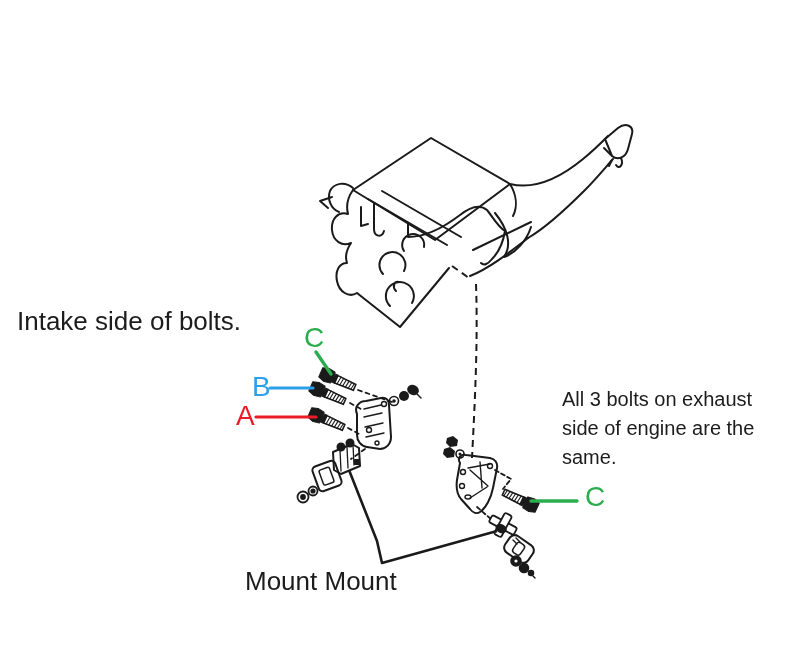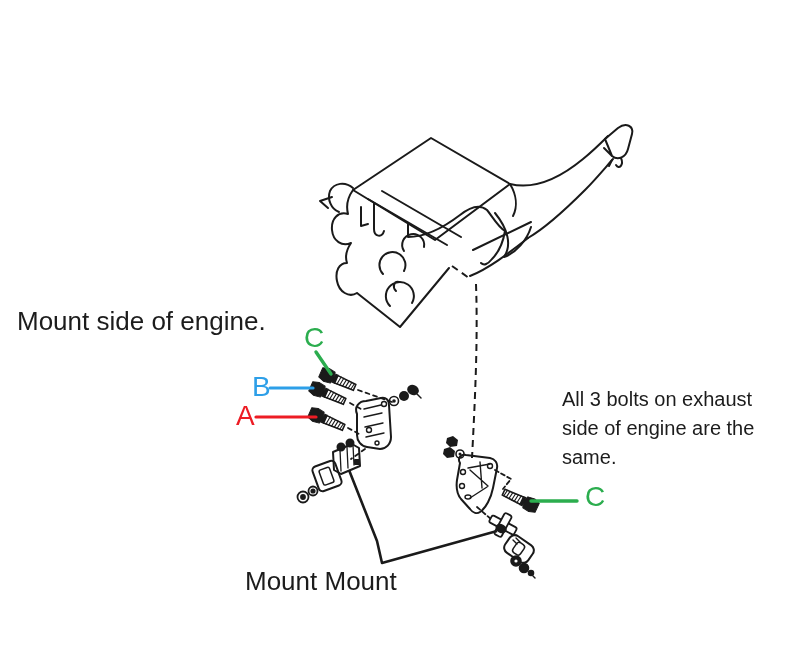--- a/index.html
+++ b/index.html
@@ -187,21 +187,21 @@
     </g>
 
     <g fill="none" stroke-linecap="round">
       <path d="M256,417 L316,417" stroke="#ed1c24" stroke-width="3.2"></path>
       <path d="M270,388 L313,388" stroke="#2d9fe8" stroke-width="3.2"></path>
       <path d="M316,352 L331,374" stroke="#2bad4e" stroke-width="3.4"></path>
       <path d="M531,501 L577,501" stroke="#2bad4e" stroke-width="3.4"></path>
     </g>
   </svg>
 
-  <div class="label caption" style="left:17px;top:307px;">Mount side of engine.</div>
+  <div class="label caption" style="left:17px;top:307px;">Intake side of bolts.</div>
 
   <div class="label note" style="left:562px;top:385px;">All 3 bolts on exhaust side of engine are the same.</div>
 
   <div class="label caption" style="left:245px;top:567px;">Mount Mount</div>
 
   <div class="label bolt-letter red" style="left:236px;top:402px;">A</div>
 
   <div class="label bolt-letter blue" style="left:252px;top:373px;">B</div>
 
   <div class="label bolt-letter green" style="left:304px;top:324px;">C</div>

